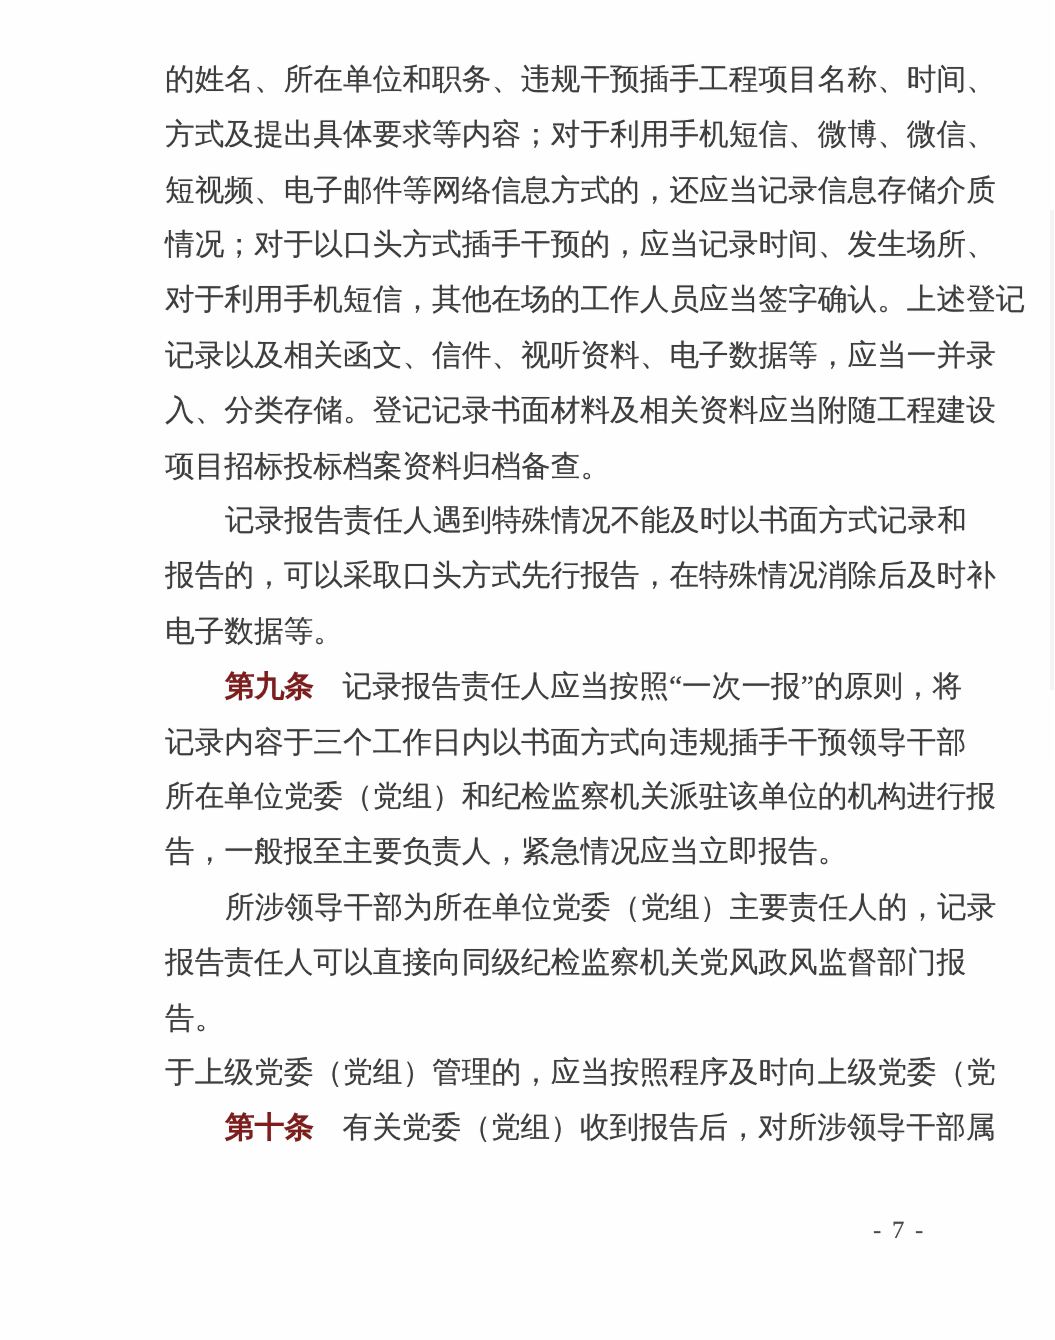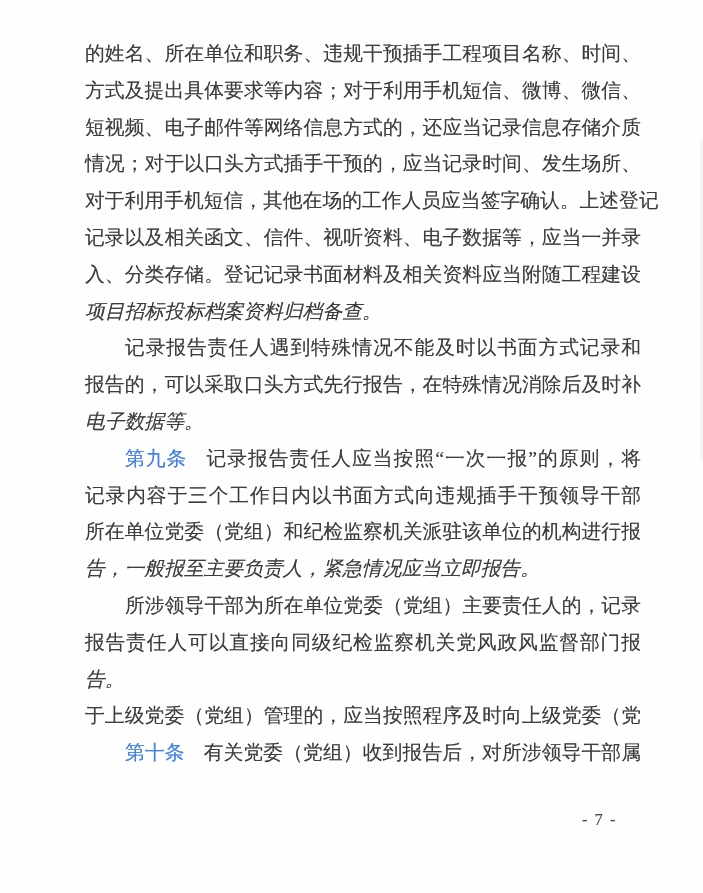--- a/index.html
+++ b/index.html
@@ -34,32 +34,32 @@
     font-size: 19.8px;
     text-shadow: 0 0 0.5px rgba(80, 80, 80, 0.55);
   }
   .line {
     height: 36.8px;
     line-height: 36.8px;
     text-align: justify;
     text-align-last: justify;
     text-justify: inter-character;
     white-space: nowrap;
+    margin-left: 25px;
   }
   .line.left {
     text-align: center;
     text-align-last: left;
-    font-style: italic;
   }
   .line.indent {
     padding-left: 40px;
   }
   .term {
-    font-weight: 400;
-    color: #3b82f6;
+    font-weight: 700;
+    color: #7f1d1d;
     margin-right: 19px;
   }
   .pagenum {
     position: absolute;
     left: 582px;
     top: 810px;
     font-size: 16.5px;
     letter-spacing: 1.5px;
     color: #4a4a4a;
     text-shadow: 0 0 0.5px rgba(80, 80, 80, 0.5);

